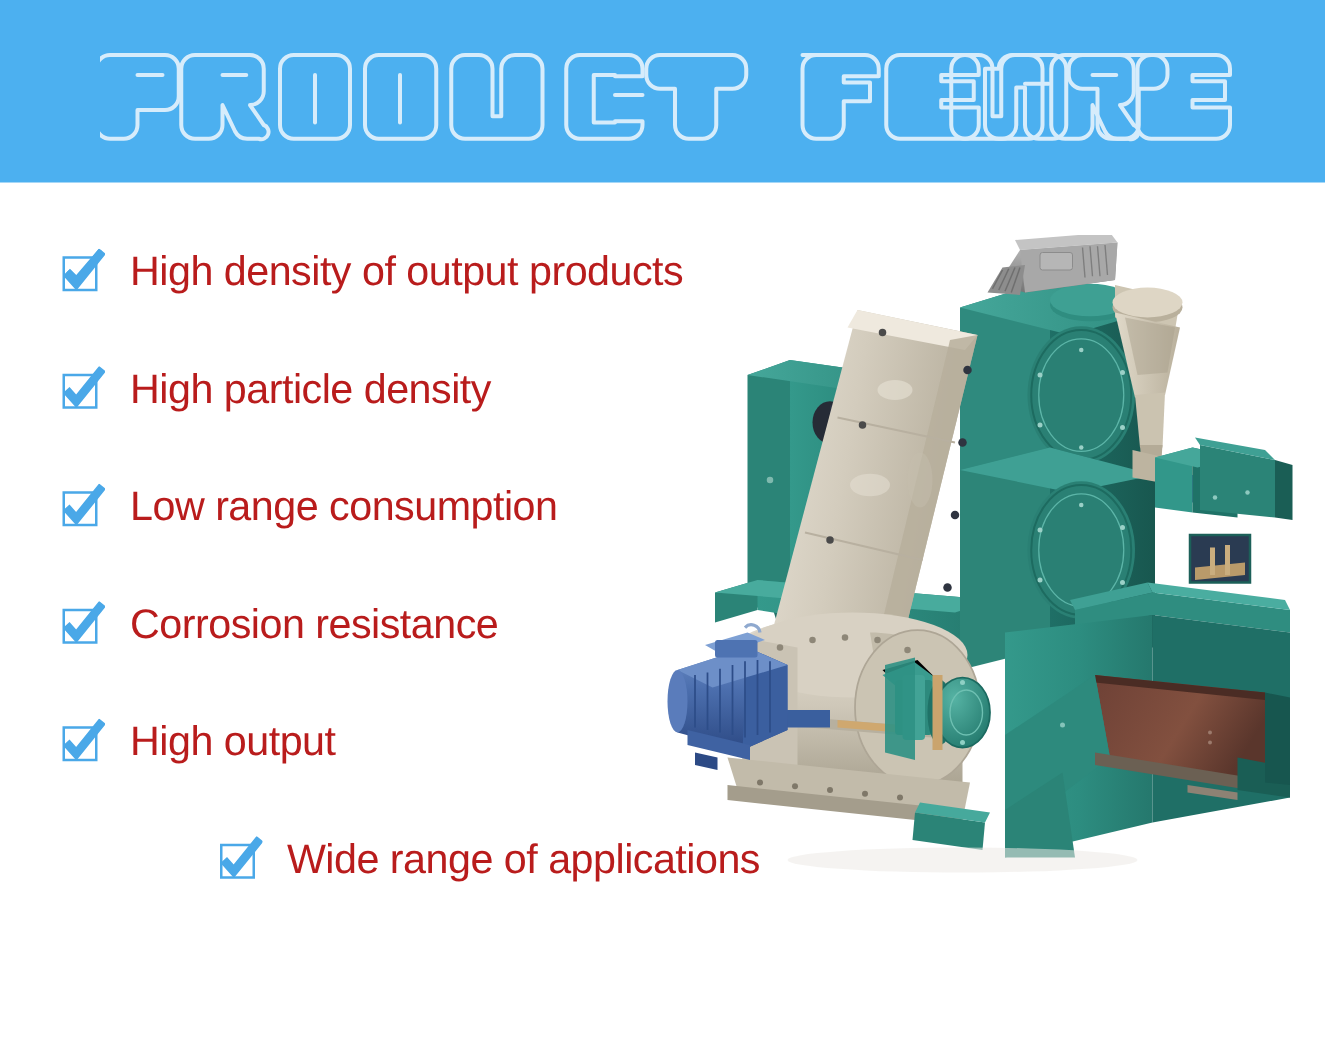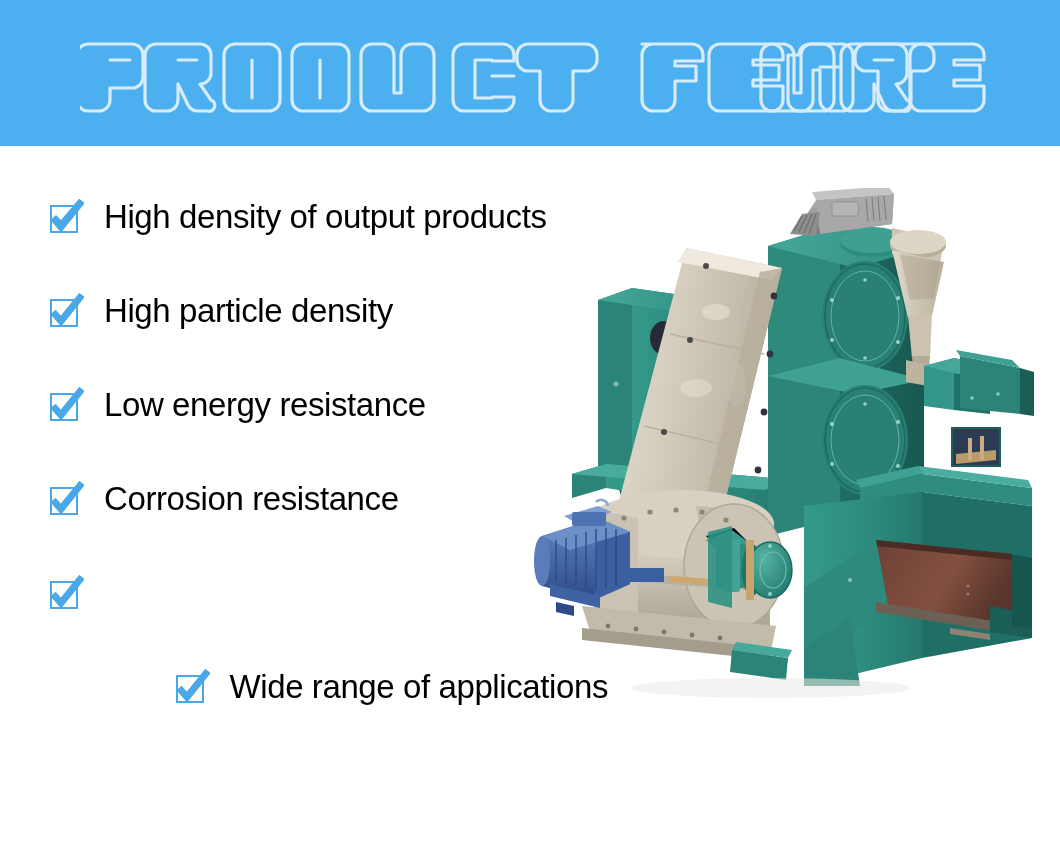--- a/index.html
+++ b/index.html
@@ -33,21 +33,21 @@
     position:relative;width:36px;height:36px;flex:0 0 36px;margin-right:20px;
   }
   .checkbox .box{
     position:absolute;left:2px;top:6px;width:28px;height:28px;
     border:2px solid #4aa8e8;box-sizing:border-box;background:transparent;
   }
   .checkbox .tick{
     position:absolute;left:0;top:0;width:36px;height:36px;
   }
   .feature-label{
-    font-size:33px;line-height:36px;color:#000000;
+    font-size:33px;line-height:36px;color:#b91c1c;
     font-family:"Liberation Sans",sans-serif;
     letter-spacing:-0.4px;white-space:nowrap;
     font-stretch:condensed;
   }
 
   
   .photo{
     position:absolute;left:520px;top:188px;width:530px;height:535px;
   }
   .photo svg{display:block;}
@@ -131,40 +131,41 @@
       <span class="feature-label">High particle density</span>
     </div>
 
     <div class="feature-row">
       <span class="checkbox">
         <span class="box"></span>
         <svg class="tick" viewBox="0 0 36 36" xmlns="http://www.w3.org/2000/svg">
           <path d="M5 19 L13 28 L34 2" stroke="#4aa8e8" stroke-width="7" fill="none"></path>
         </svg>
       </span>
-      <span class="feature-label">Low energy resistance</span>
+      <span class="feature-label">Low range consumption</span>
     </div>
 
     <div class="feature-row">
       <span class="checkbox">
         <span class="box"></span>
         <svg class="tick" viewBox="0 0 36 36" xmlns="http://www.w3.org/2000/svg">
           <path d="M5 19 L13 28 L34 2" stroke="#4aa8e8" stroke-width="7" fill="none"></path>
         </svg>
       </span>
       <span class="feature-label">Corrosion resistance</span>
     </div>
 
     <div class="feature-row">
       <span class="checkbox">
         <span class="box"></span>
         <svg class="tick" viewBox="0 0 36 36" xmlns="http://www.w3.org/2000/svg">
           <path d="M5 19 L13 28 L34 2" stroke="#4aa8e8" stroke-width="7" fill="none"></path>
         </svg>
       </span>
+      <span class="feature-label">High output</span>
     </div>
 
     <div class="feature-row">
       <span class="checkbox">
         <span class="box"></span>
         <svg class="tick" viewBox="0 0 36 36" xmlns="http://www.w3.org/2000/svg">
           <path d="M5 19 L13 28 L34 2" stroke="#4aa8e8" stroke-width="7" fill="none"></path>
         </svg>
       </span>
       <span class="feature-label">Wide range of applications</span>

